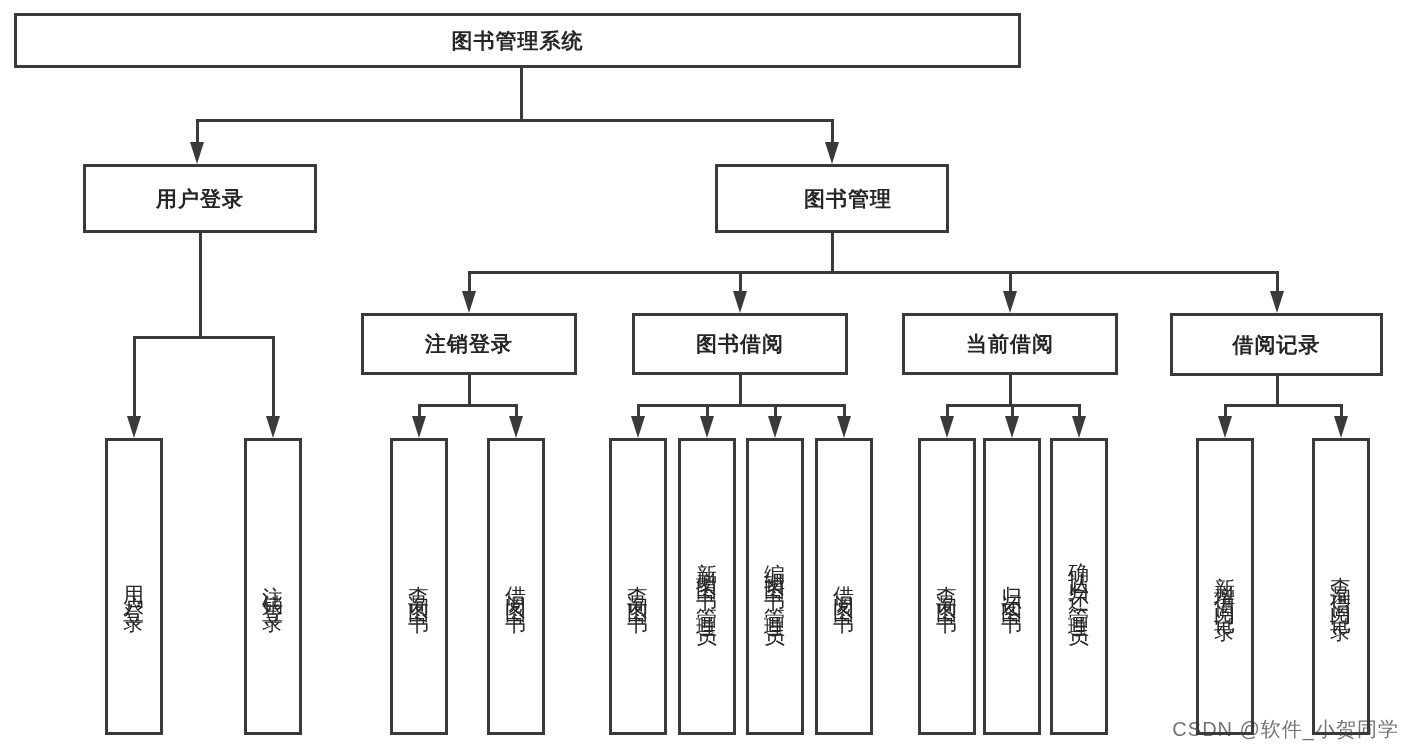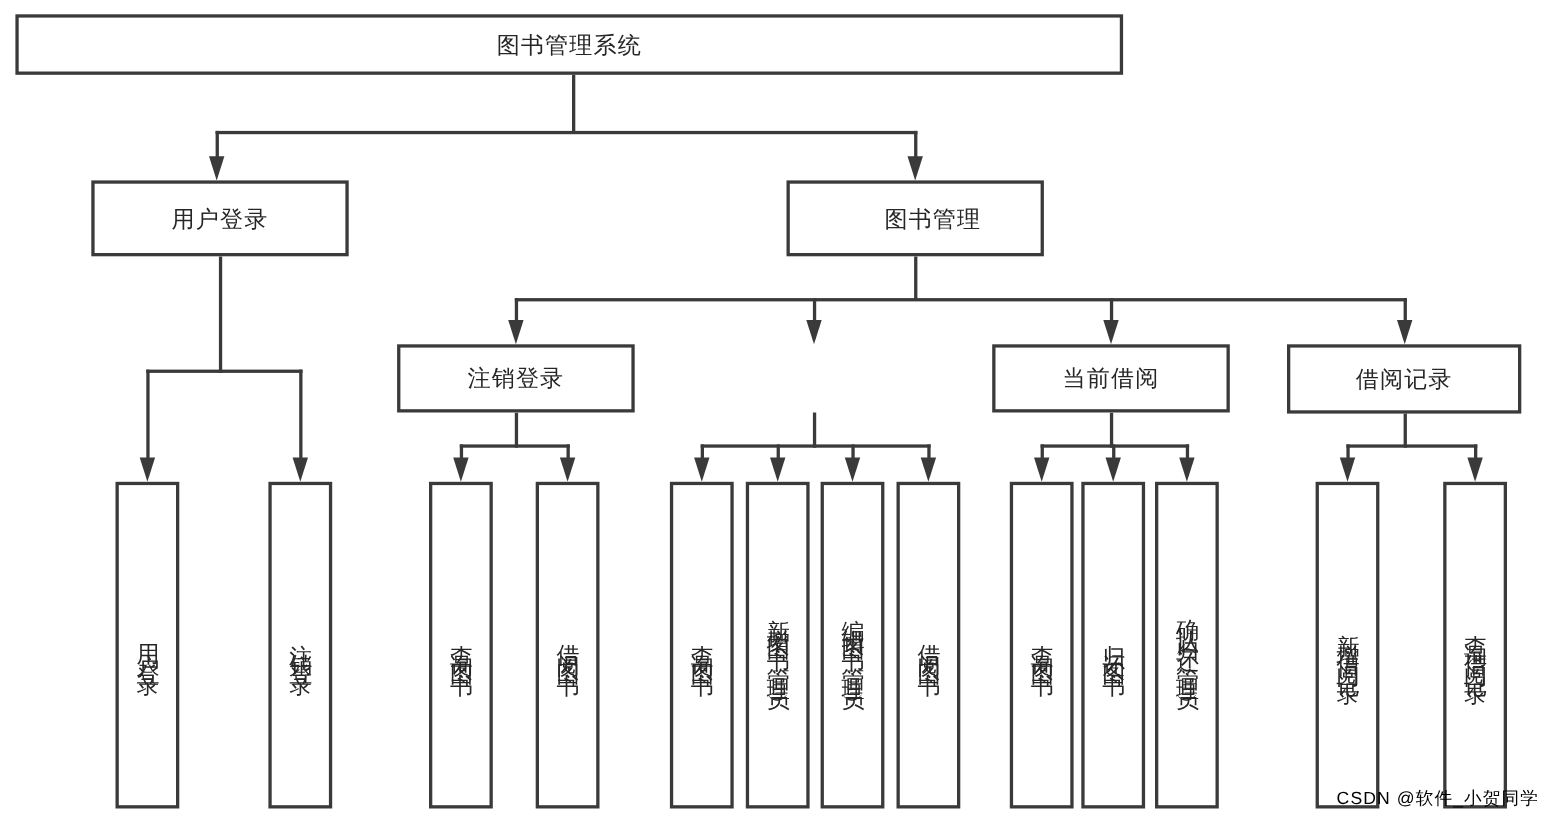--- a/index.html
+++ b/index.html
@@ -24,20 +24,21 @@
     display: flex;
     align-items: center;
     justify-content: center;
     color: #262626;
     z-index: 2;
   }
   .box.h span {
     font-size: 21px;
     letter-spacing: 1px;
     white-space: nowrap;
+    font-weight: bold;
   }
   .box.v span {
     writing-mode: vertical-rl;
     font-size: 21px;
     letter-spacing: 9px;
     line-height: 1;
     white-space: nowrap;
   }
   
   .vline, .hline {
@@ -54,22 +55,22 @@
     height: 0;
     border-left: 7px solid transparent;
     border-right: 7px solid transparent;
     border-top: 22px solid #3a3a3a;
     z-index: 1;
   }
   .watermark {
     position: absolute;
     top: 716px;
     right: 6px;
-    font-size: 16px;
-    color: #000000;
+    font-size: 20px;
+    color: #737373;
     letter-spacing: 1px;
     white-space: nowrap;
     mix-blend-mode: darken;
     z-index: 10;
   }
 </style>
 </head>
 <body>
 
 <div class="canvas">
@@ -140,20 +141,23 @@
   <div class="box h" style="left:83px; top:164px; width:234px; height:69px;">
     <span>用户登录</span>
   </div>
   <div class="box h" style="left:715px; top:164px; width:234px; height:69px;padding-left:32px;">
     <span>图书管理</span>
   </div>
 
   <div class="box h" style="left:361px; top:313px; width:216px; height:62px;">
     <span>注销登录</span>
   </div>
+  <div class="box h" style="left:632px; top:313px; width:216px; height:62px;">
+    <span>图书借阅</span>
+  </div>
   <div class="box h" style="left:902px; top:313px; width:216px; height:62px;">
     <span>当前借阅</span>
   </div>
   <div class="box h" style="left:1170px; top:313px; width:213px; height:63px;">
     <span>借阅记录</span>
   </div>
 
   <div class="box v" style="left:105px; top:438px; width:58px; height:297px;">
     <span>用户登录</span>
   </div>

